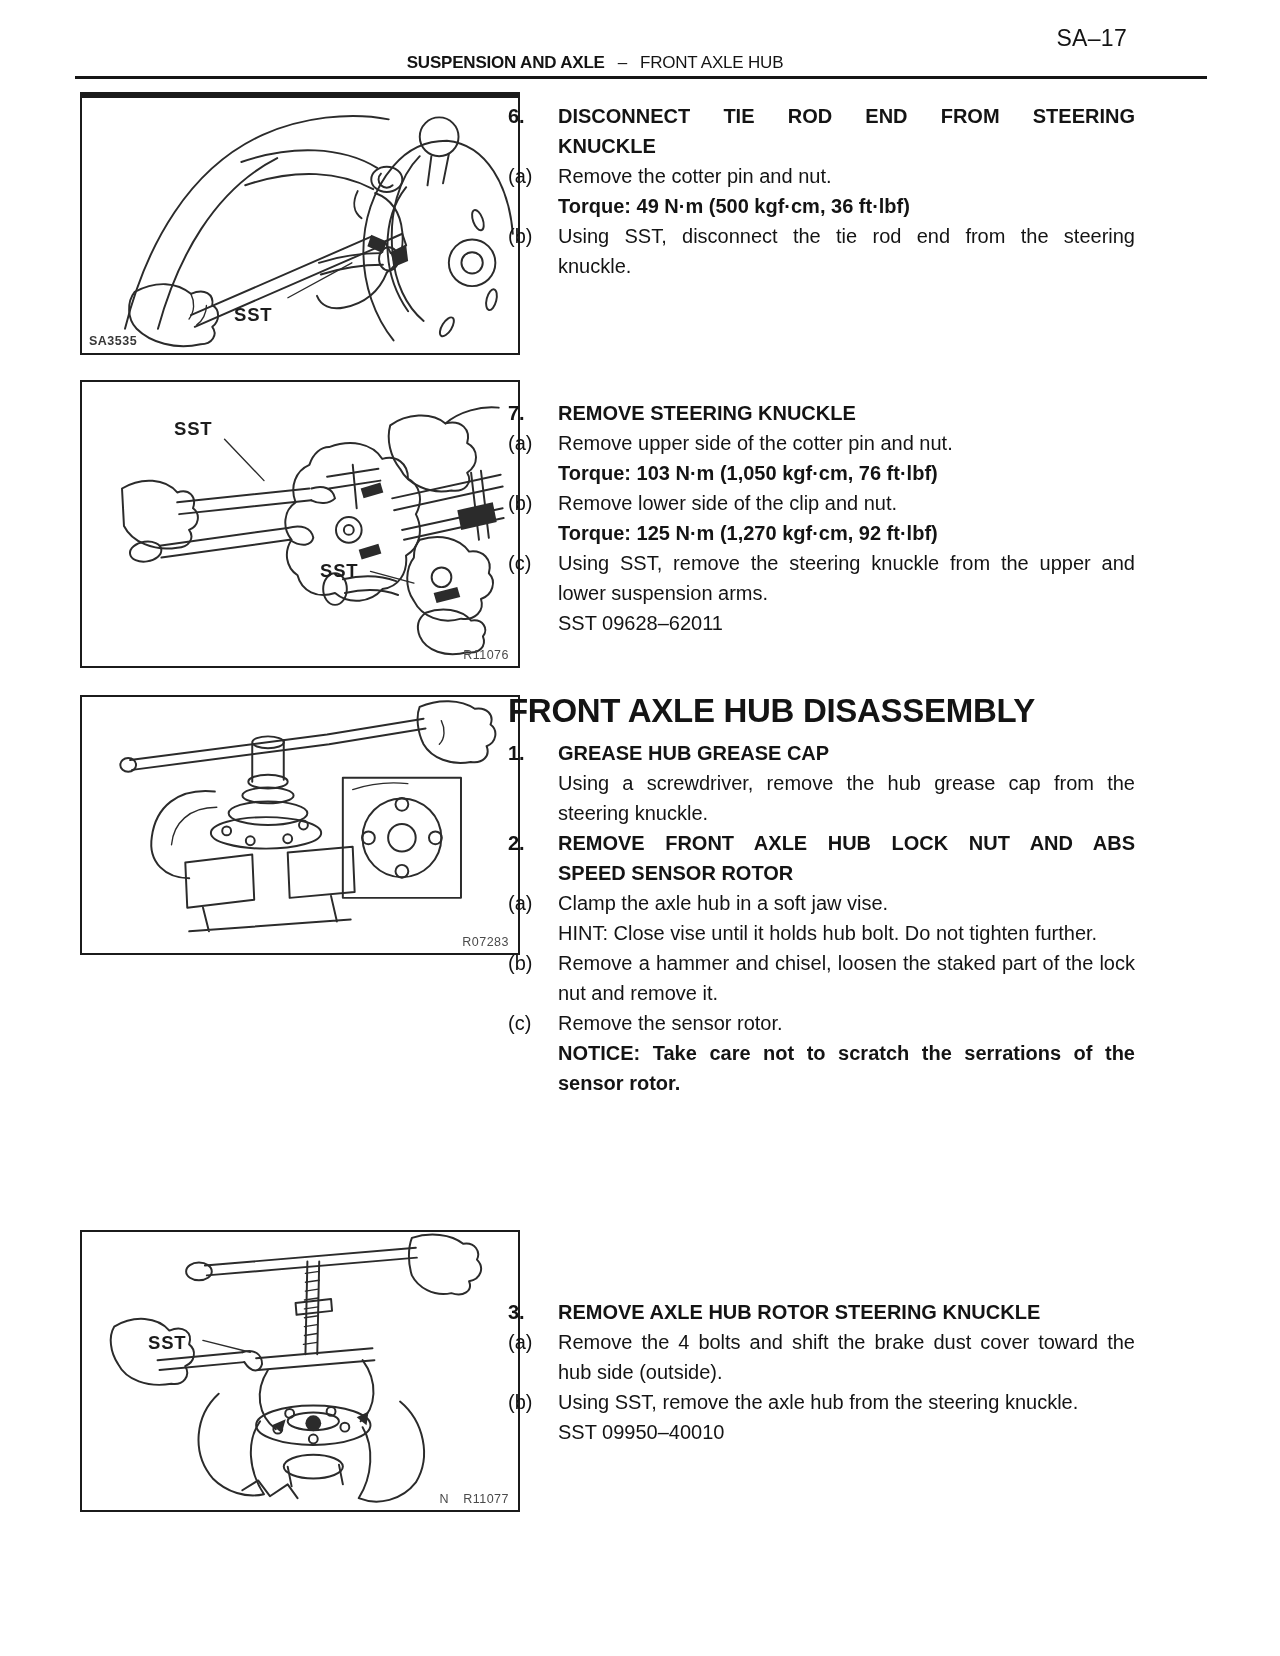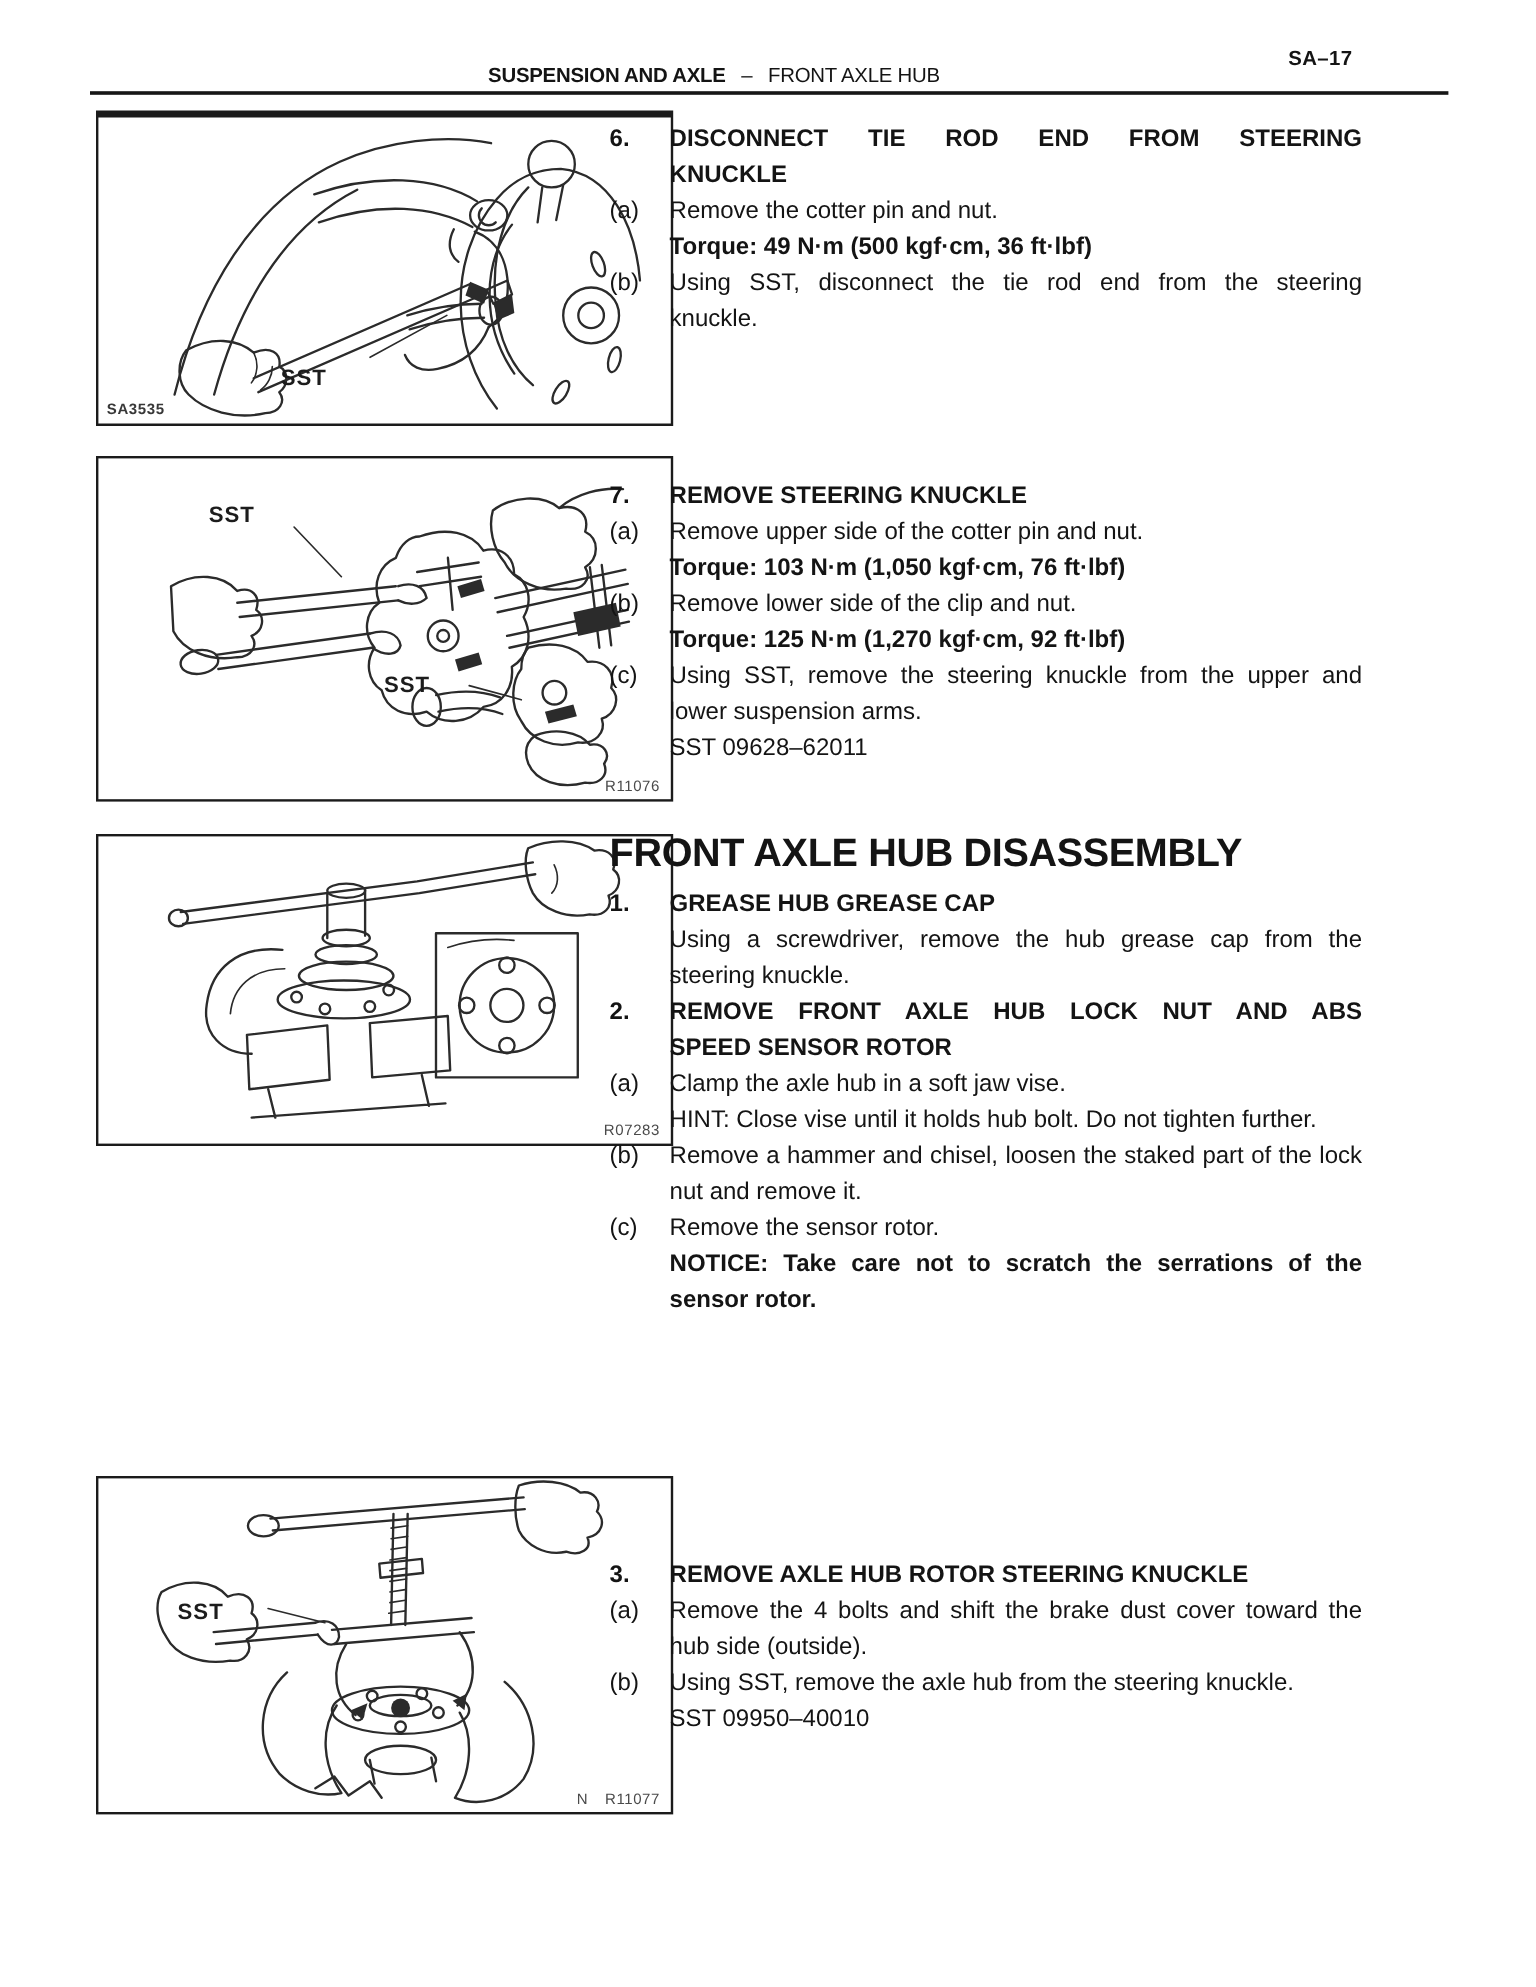--- a/index.html
+++ b/index.html
@@ -3,37 +3,37 @@
 <meta charset="utf-8">
 <style>
   html,body { margin:0; padding:0; background:#e8e8e8; }
   .page {
     position:relative; width:1280px; height:1656px; margin:0 auto;
     background:#ffffff; overflow:hidden;
     font-family:"Liberation Sans", sans-serif; color:#141414;
   }
   
   .page-code {
-    position:absolute; top:39px; right:153px;
-    font-size:17px; font-weight:bold; letter-spacing:0.3px;
+    position:absolute; top:25px; right:153px;
+    font-size:23px; font-weight:normal; letter-spacing:0.3px;
   }
   .crumb {
     position:absolute; top:53px; left:75px; width:1040px;
     text-align:center; font-size:17px; line-height:20px; letter-spacing:-0.2px;
     white-space:nowrap;
   }
   .crumb-bold { font-weight:bold;text-align:center; }
   .crumb-sep { margin:0 13px; }
   .rule {
     position:absolute; top:76px; left:75px; width:1132px; height:3px;
     background:#161616;
   }
   
   .fig {
-    position:absolute; left:80px; width:481px;
+    position:absolute; left:80px; width:440px;
     border:2.5px solid #1b1b1b; background:#fff; box-sizing:border-box;
   }
   #fig1 { top:92px;  height:263px; border-top-width:6px; }
   #fig2 { top:380px; height:288px; }
   #fig3 { top:695px; height:260px;text-align:center; }
   #fig4 { top:1230px; height:282px; }
   .art { position:absolute; left:0; top:0; width:100%; height:100%; }
   .art path, .art ellipse, .art circle, .art rect, .art line {
     stroke:#2b2b2b; stroke-width:2; fill:none;
     stroke-linecap:round; stroke-linejoin:round;

